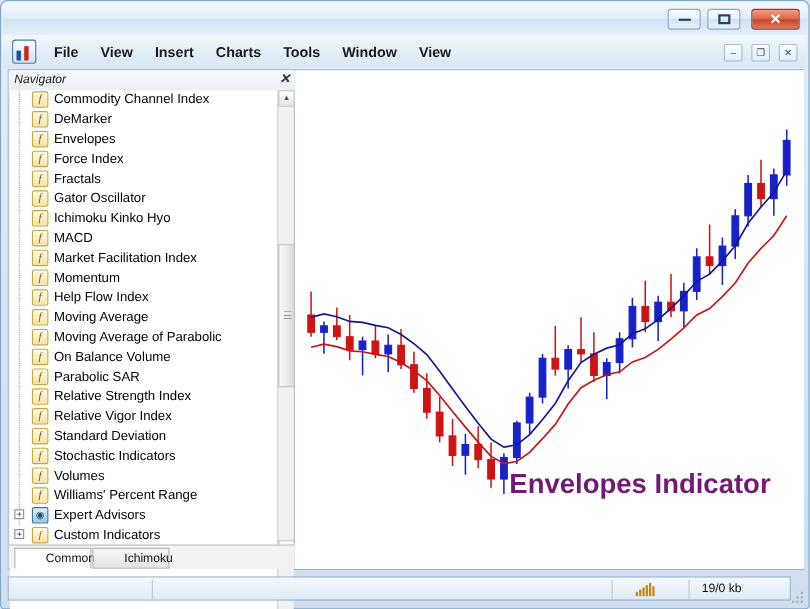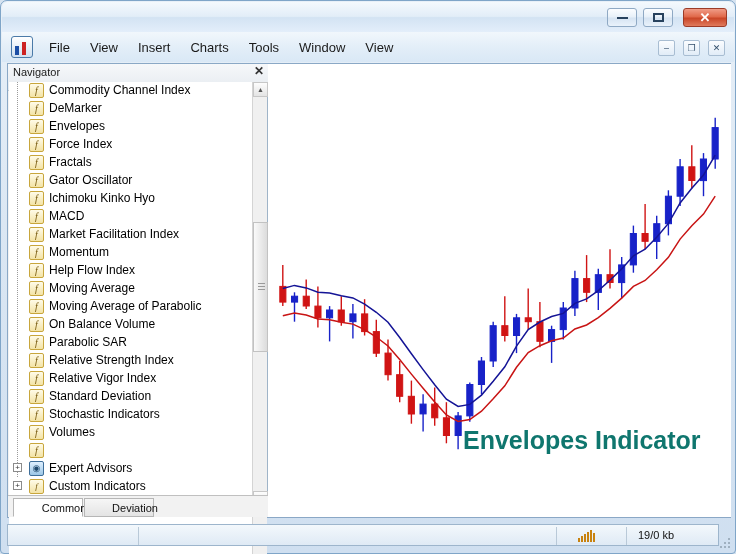--- a/index.html
+++ b/index.html
@@ -46,21 +46,21 @@
   .glyph { font-size: 11px; color: #27425e; line-height: 1; }
   #btn-close .glyph { color: #ffffff; font-size: 13px; font-weight: bold; }
   .mini-line { width: 11px; height: 2px; background: #27425e; }
   .maxi-box { width: 11px; height: 9px; border: 2px solid #27425e; }
 
   
   #menu-bar {
     position: absolute; left: 1px; top: 31px;
     width: 732px; height: 30px;
     background: linear-gradient(to bottom, #f1f7fc 0%, #e3eef8 50%, #d9e8f6 100%);
-    display: flex; align-items: center;
+    display: flex; align-items: center; font-weight: bold;
   }
   #app-icon {
     width: 22px; height: 22px; margin-left: 9px; margin-right: 6px;
     border: 1px solid #4a7aa8; border-radius: 3px;
     background: linear-gradient(to bottom, #ffffff 0%, #cfe0f0 100%);
     position: relative;
   }
   #app-icon::before {
     content: ""; position: absolute; left: 3px; top: 9px;
     width: 4px; height: 9px; background: #1b4ea5;
@@ -101,20 +101,21 @@
   #navigator-panel {
     position: absolute; left: 0; top: 0;
     width: 260px; height: 453px;
     background: #f2f2f2;
     border-right: 1px solid #9fb4c8;
   }
   #navigator-header {
     position: absolute; left: 0; top: 0; width: 260px; height: 27px;
     background: linear-gradient(to bottom, #f6f8fa, #e6ebf0);
     border-bottom: 1px solid #c3ccd5;
+    font-style: italic;
   }
   #navigator-title {
     position: absolute; left: 5px; top: 2px;
     font-size: 11px; color: #1a1a1a;
   }
   #navigator-close {
     position: absolute; right: 4px; top: 1px;
     font-size: 12px; color: #333; font-weight: bold; line-height: 13px;
   }
 
@@ -219,21 +220,21 @@
 
   
   #chart-area {
     position: absolute; left: 261px; top: 0;
     width: 462px; height: 453px;
     background: #ffffff;
     overflow: hidden;
   }
   #chart-label {
     position: absolute; left: 194px; top: 362px;
-    font-size: 25px; font-weight: bold; color: #0f766e;
+    font-size: 25px; font-weight: bold; color: #701a75;
     white-space: nowrap;
   }
 
   
   #status-bar {
     position: absolute; left: 6px; bottom: 7px;
     width: 712px; height: 22px;
     background: linear-gradient(to bottom, #f3f8fc, #dfeaf5);
     border: 1px solid #9db5cc;
     display: flex; align-items: center;
@@ -384,20 +385,21 @@
         <div class="tree-row">
           <span class="ind-icon">f</span>
           <span>Stochastic Indicators</span>
         </div>
         <div class="tree-row">
           <span class="ind-icon">f</span>
           <span>Volumes</span>
         </div>
         <div class="tree-row">
           <span class="ind-icon">f</span>
+          <span>Williams' Percent Range</span>
         </div>
 
         <div class="tree-row" style="padding-left:20px">
           <span class="expander">+</span>
           <span class="grp-icon">◉</span>
           <span>Expert Advisors</span>
         </div>
         <div class="tree-row" style="padding-left:20px">
           <span class="expander">+</span>
           <span class="grp-icon yellow">f</span>
@@ -406,21 +408,21 @@
       </div>
 
       <div id="nav-scroll">
         <div class="sb-arrow" id="nav-sb-up">▲</div>
         <div id="nav-sb-thumb"></div>
         <div class="sb-arrow" id="nav-sb-down">▼</div>
       </div>
 
       <div id="nav-tabs">
         <div class="nav-tab" id="tab-common">Common</div>
-        <div class="nav-tab" id="tab-favorites">Deviation</div>
+        <div class="nav-tab" id="tab-favorites">Ichimoku</div>
       </div>
     </div>
 
     <div id="chart-area">
       <svg id="chart-svg" width="462" height="453" viewBox="0 0 462 453">
           <line x1="13.8" y1="200.9" x2="13.8" y2="242.1" stroke="#d01414" stroke-width="1.4"></line>
           <rect x="10.8" y="222.4" width="6.1" height="15.7" fill="#d01414" stroke="#d01414"></rect>
           <line x1="25.5" y1="228.3" x2="25.5" y2="257.7" stroke="#1822c8" stroke-width="1.4"></line>
           <rect x="22.5" y="232.2" width="6.1" height="5.9" fill="#1822c8" stroke="#1822c8"></rect>
           <line x1="37.2" y1="215.6" x2="37.2" y2="245.0" stroke="#d01414" stroke-width="1.4"></line>

